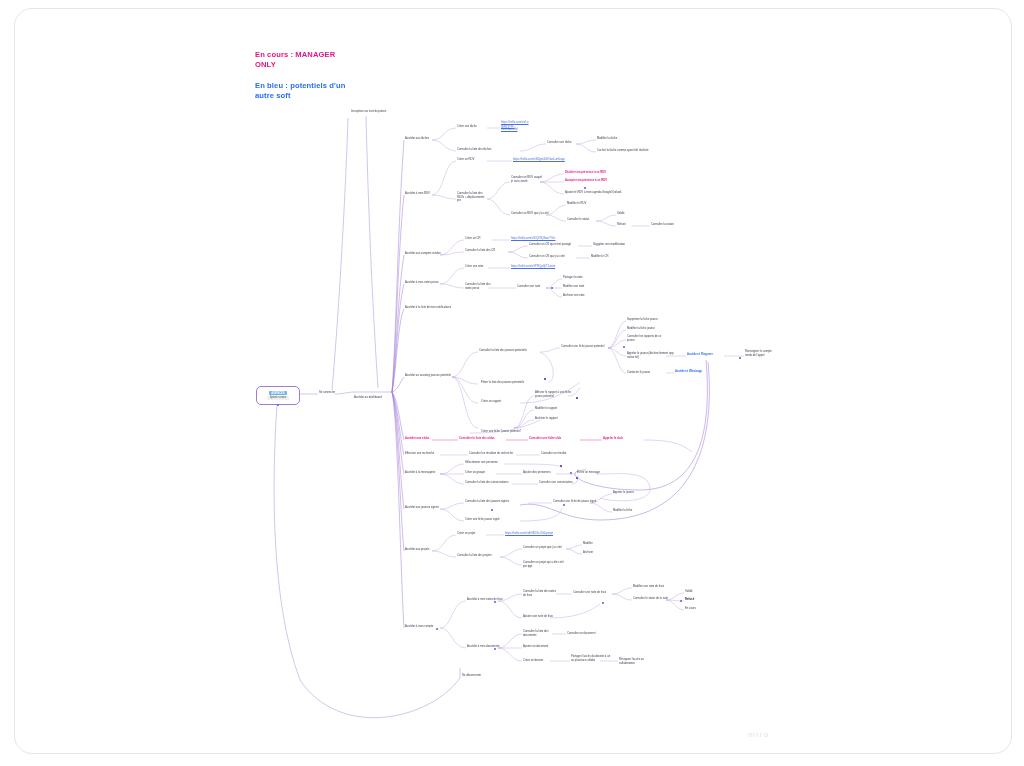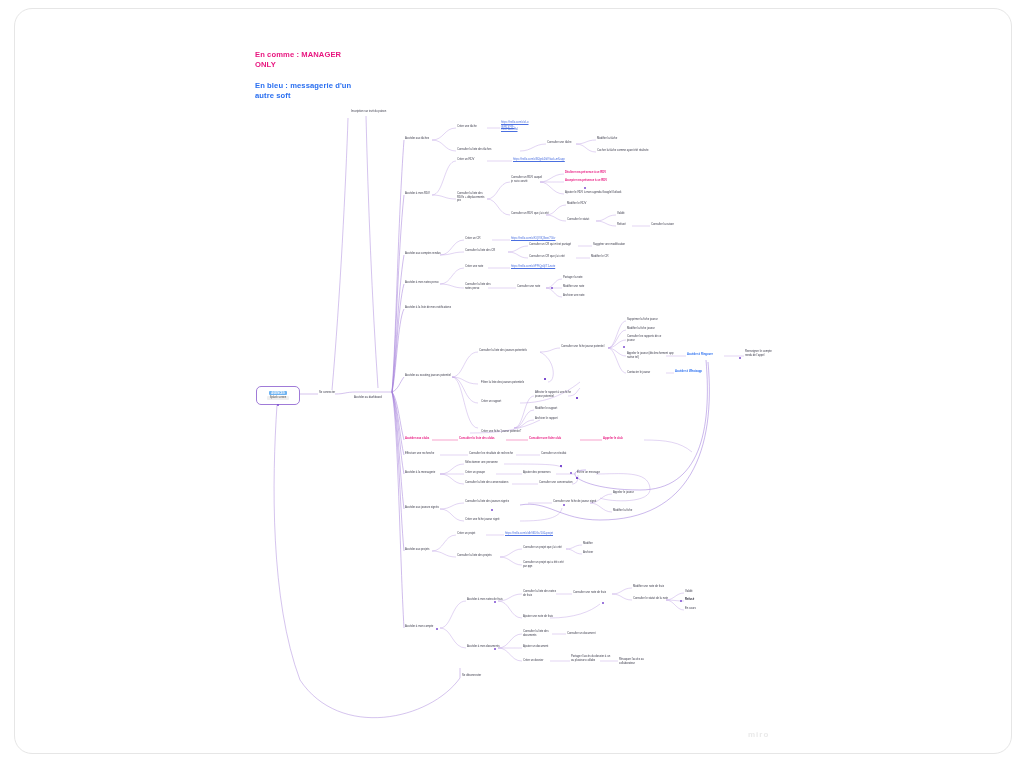--- a/index.html
+++ b/index.html
@@ -23,22 +23,22 @@
   .sq{position:absolute;width:2.2px;height:2.2px;background:#7c4dd0;}
   #miro{position:absolute;left:748px;top:730px;font-size:8px;font-weight:bold;color:#eaeaea;letter-spacing:1px;}
 </style>
 </head>
 <body>
 
 <div id="stage">
 
   <div id="frame"></div>
 
-  <div class="legend legend-rose">En comme : MANAGER ONLY</div>
-  <div class="legend legend-bleu">En bleu : messagerie d'un autre soft</div>
+  <div class="legend legend-rose">En cours : MANAGER ONLY</div>
+  <div class="legend legend-bleu">En bleu : potentiels d'un autre soft</div>
 
   <svg id="svgroot" viewBox="0 0 1024 766">
     <g fill="none" stroke="#a07bd8" stroke-width="0.45">
 
       <path d="M298 394 L318 394"></path>
 
       <path d="M335 394 C345 394 345 392 356 392"></path>
 
       <path d="M348 118 C346 180 340 300 332 390"></path>
       <path d="M366 116 C368 200 372 300 378 388"></path>

